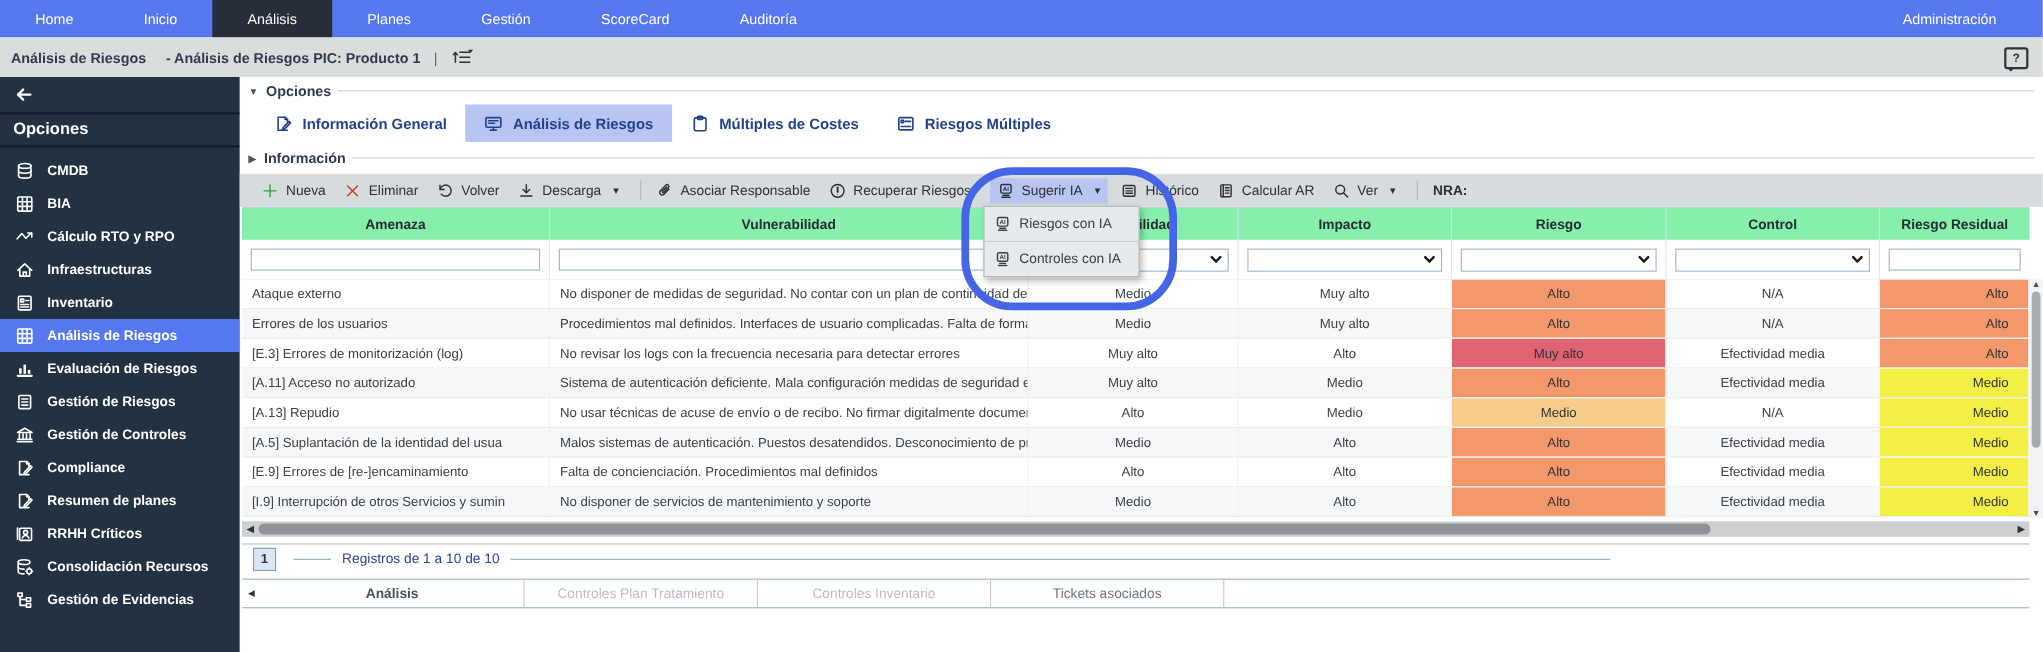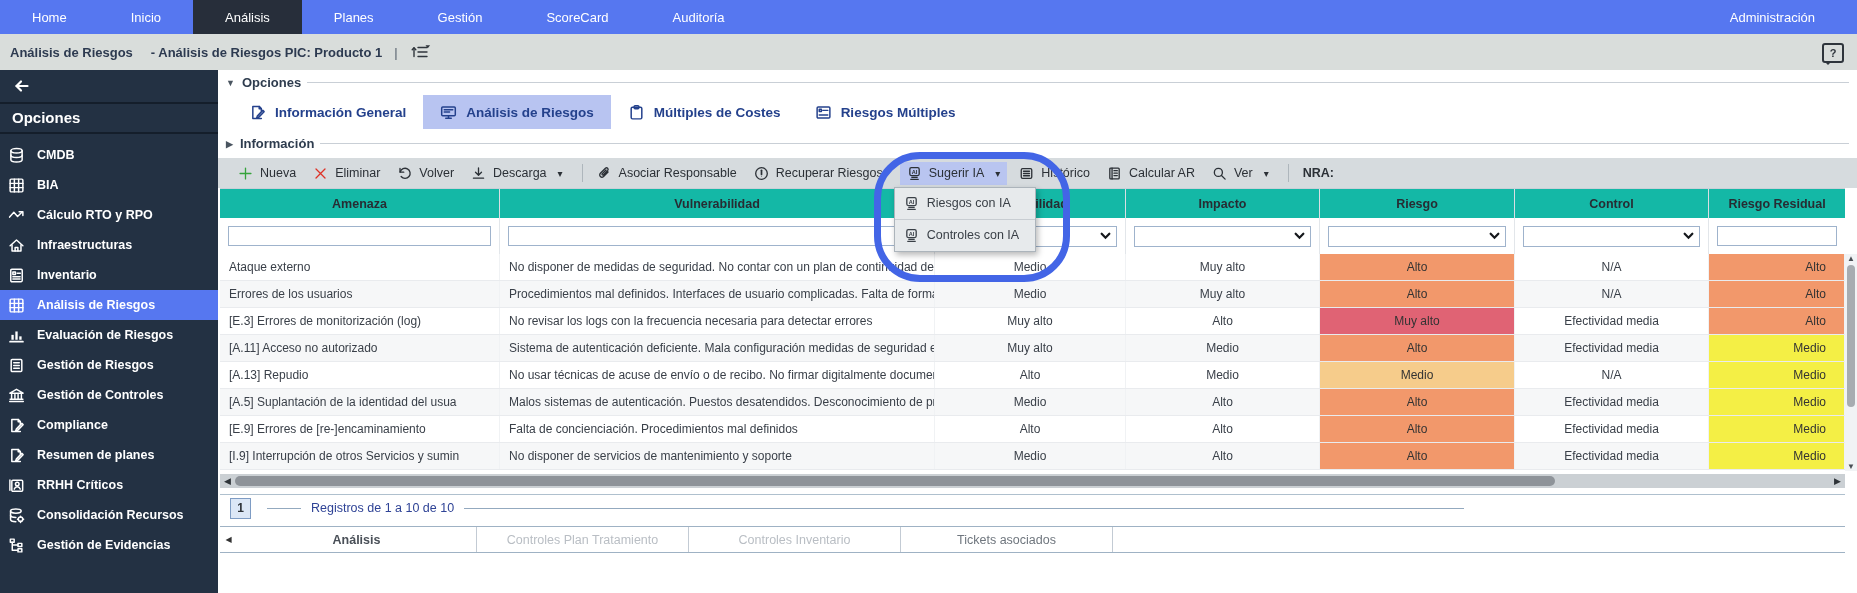--- a/index.html
+++ b/index.html
@@ -26,21 +26,21 @@
         align-items:center;justify-content:center;}
   .help::after{content:"";position:absolute;left:1px;bottom:-7px;border:3px solid transparent;
         border-top-color:#2F353C;}
   
   .sidebar{position:absolute;top:70px;left:0;width:218px;bottom:0;background:#233143;color:#fff;}
   .sb-back{height:32px;border-bottom:2px solid #141E2B;display:flex;align-items:center;padding-left:12px;}
   .sb-back .icn{width:19px;height:16px;}
   .sb-title{height:28px;line-height:28px;border-bottom:2px solid #141E2B;padding-left:12px;
             font-size:15px;font-weight:bold;}
   .sb-items{padding-top:6px;}
-  .sb-item{height:30px;display:flex;align-items:center;gap:12px;padding-left:8px;
+  .sb-item{height:30px;display:flex;align-items:center;gap:12px;padding-left:14px;
            font-size:12.5px;font-weight:600;cursor:default;}
   .sb-item.active{background:#5677F0;}
   .sb-item .icn{width:17px;height:17px;}
   
   .main{position:absolute;left:218px;top:70px;right:0;bottom:0;background:#fff;}
   .sec-hdr{position:absolute;left:8px;right:8px;display:flex;align-items:center;
            font-size:13px;font-weight:bold;color:#2E3C4E;}
   .sec-hdr .tri{font-size:9px;color:#4a5560;margin-right:7px;}
   .sec-hdr .line{flex:1;height:1px;background:#C9CFD6;margin-left:6px;}
   #sec-opciones{top:5px;} #sec-informacion{top:66px;}
@@ -62,21 +62,21 @@
   .ai-menu{position:absolute;top:25px;left:-6px;width:140px;background:#E7EAEC;
            border:1px solid #ACB4BB;box-shadow:2px 3px 6px rgba(0,0,0,.28);z-index:20;}
   .ai-mi{display:flex;align-items:center;gap:8px;height:31px;padding-left:9px;font-size:12.5px;
          font-weight:400;color:#3A4047;}
   .ai-mi + .ai-mi{border-top:1px solid #C8CDD2;}
   .ai-mi .icn{width:15px;height:15px;}
   .ring{position:absolute;left:-26px;top:-10px;width:182px;height:116px;border:7px solid #4365E6;
         border-radius:46px;z-index:30;pointer-events:none;}
   
   .thead{position:absolute;top:118px;left:2px;width:1625px;height:30px;display:flex;
-         border-top:1px solid #C9D0D8;border-bottom:1px solid #C9D0D8;background:#14b8a6;}
+         border-top:1px solid #C9D0D8;border-bottom:1px solid #C9D0D8;background:#86efac;}
   .th{display:flex;align-items:center;justify-content:center;font-size:12.5px;font-weight:bold;
       color:#272C33;border-right:1px solid #D9DEE3;box-sizing:border-box;}
   .th:last-child{border-right:none;}
   .tfilter{position:absolute;top:148px;left:2px;width:1625px;height:36px;display:flex;
            border-bottom:1px solid #C9D0D8;background:#fff;}
   .tf{display:flex;align-items:center;border-right:1px solid #E2E6EA;box-sizing:border-box;
       padding:0 8px;}
   .tf:last-child{border-right:none;}
   .finput{width:100%;height:20px;border:1px solid #9FB3CC;background:#fff;box-sizing:border-box;
           font:12px "Liberation Sans",sans-serif;padding:0 4px;outline:none;}

